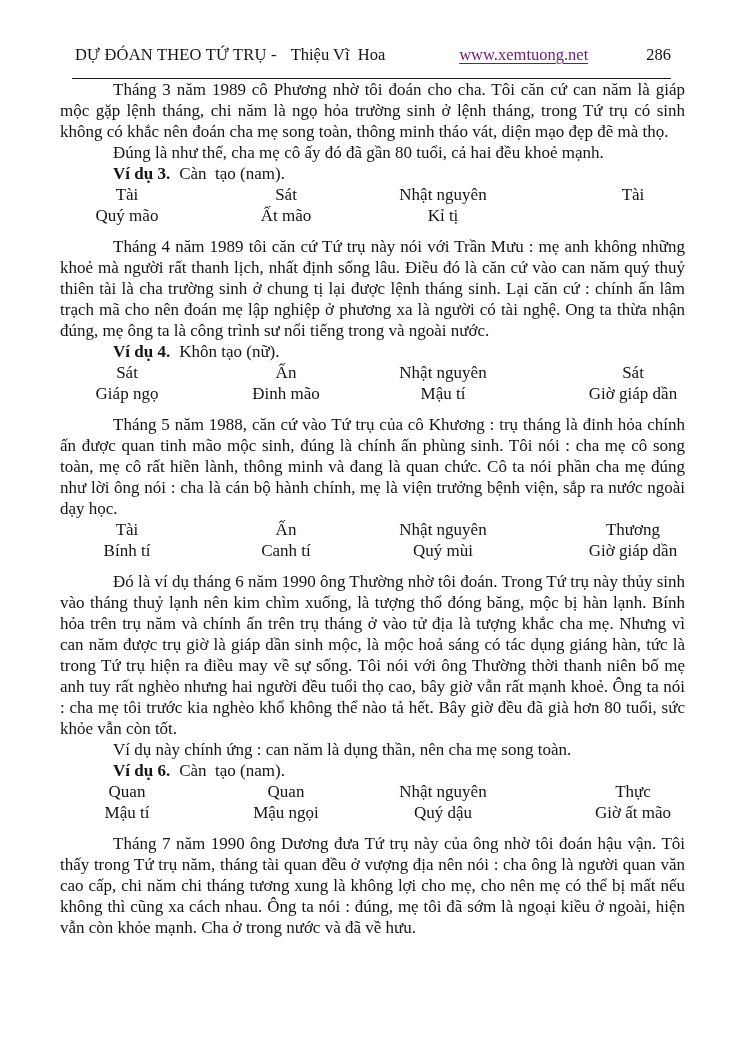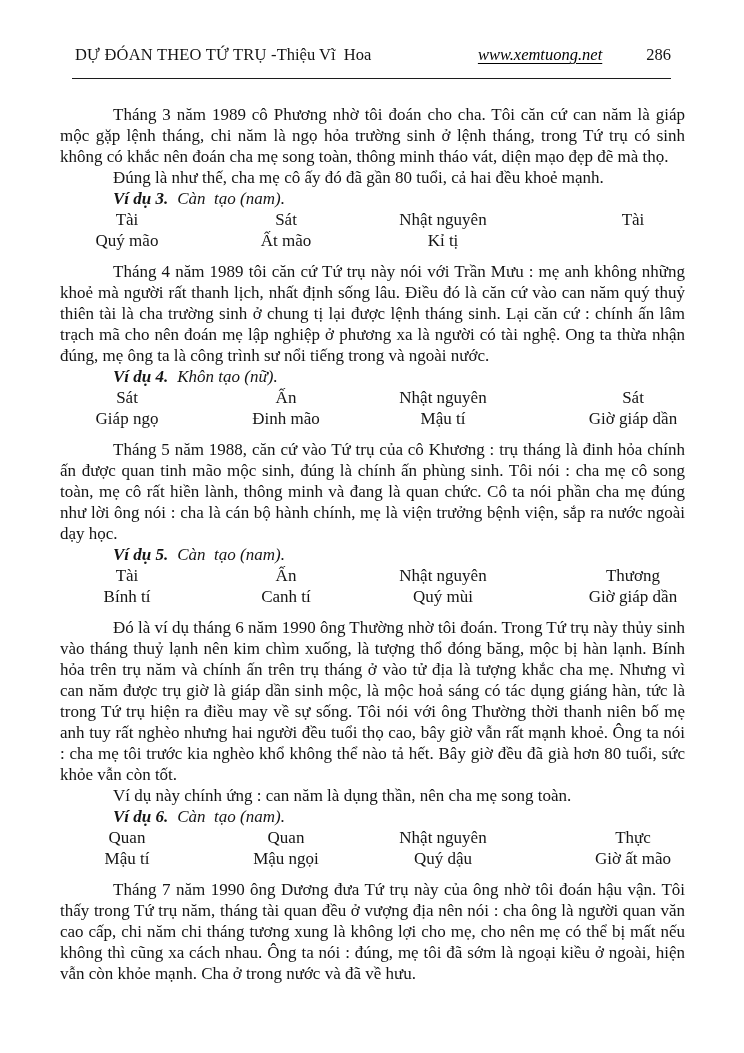--- a/index.html
+++ b/index.html
@@ -23,53 +23,52 @@
   }
   
   .page-header {
     margin-top: 45px;
     padding-left: 15px;
     padding-right: 14px;
     display: flex;
     align-items: flex-end;
     font-size: 16.5px;
     white-space: nowrap;
+    gap: 14px;
   }
   .hdr-title { letter-spacing: 0.2px; }
   .hdr-author { }
   .hdr-spacer { flex: 1; }
   .hdr-site {
     text-decoration: underline;
     text-underline-offset: 3px;
-    color: #000000;
-    font-style: italic;
+    color: #701a75;
   }
   .hdr-page { margin-left: 44px; }
   .header-rule {
     margin-top: 13px;
     margin-left: 12px;
     margin-right: 14px;
     border-bottom: 1.6px solid #1c1c1c;
     height: 0;
   }
   
   .content {
     font-size: 17px;
     line-height: 21px;
   }
   p { margin: 0; }
   .para {
     text-align: justify;
     text-indent: 53px;
   }
-  .sect { margin-top: 25px; }
+  .sect { }
   .gap-top { margin-top: 10px; }
   .example {
     text-indent: 53px;
-    font-style: italic;
   }
   .bold {
     font-weight: bold;
     margin-right: 9px;
   }
   .keep-sp { white-space: pre-wrap; }
   
   .pillar-table { width: 100%; }
   .pillar-row {
     display: grid;
@@ -126,21 +125,20 @@
       </div>
       <div class="pillar-row">
         <span class="pillar-cell">Giáp ngọ</span>
         <span class="pillar-cell">Đinh mão</span>
         <span class="pillar-cell">Mậu tí</span>
         <span class="pillar-cell">Giờ giáp dần</span>
       </div>
     </div>
 
     <p class="para gap-top">Tháng 5 năm 1988, căn cứ vào Tứ trụ của cô Khương : trụ tháng là đinh hỏa chính ấn được quan tinh mão mộc sinh, đúng là chính ấn phùng sinh. Tôi nói : cha mẹ cô song toàn, mẹ cô rất hiền lành, thông minh và đang là quan chức. Cô ta nói phần cha mẹ đúng như lời ông nói : cha là cán bộ hành chính, mẹ là viện trưởng bệnh viện, sắp ra nước ngoài dạy học.</p>
-    <p class="example"><span class="bold">Ví dụ 5.</span><span class="keep-sp">Càn  tạo (nam).</span></p>
     <div class="pillar-table">
       <div class="pillar-row">
         <span class="pillar-cell">Tài</span>
         <span class="pillar-cell">Ấn</span>
         <span class="pillar-cell">Nhật nguyên</span>
         <span class="pillar-cell">Thương</span>
       </div>
       <div class="pillar-row">
         <span class="pillar-cell">Bính tí</span>
         <span class="pillar-cell">Canh tí</span>

